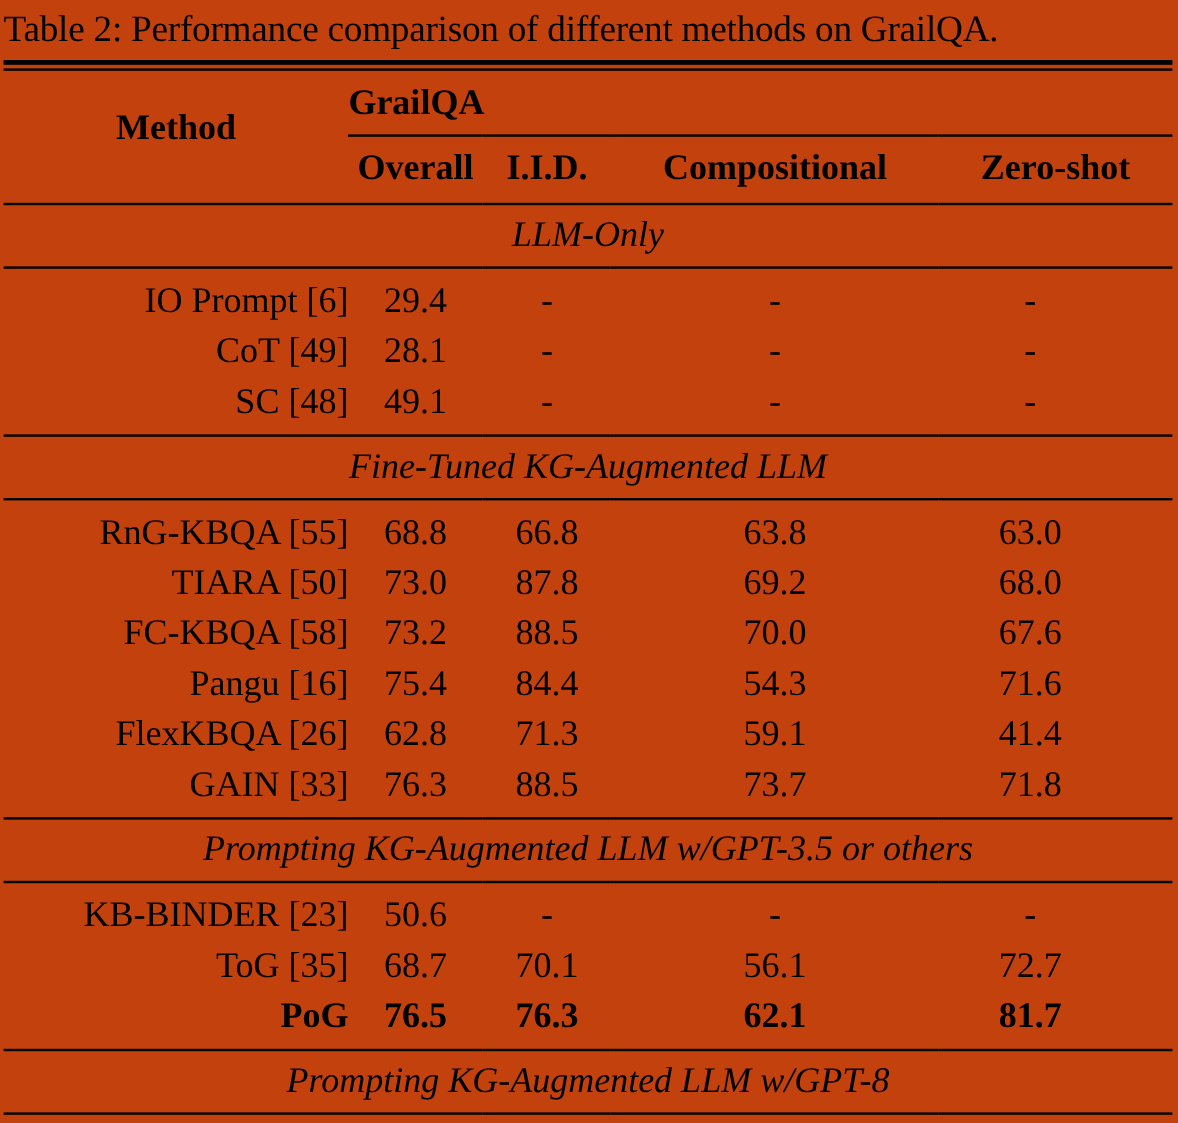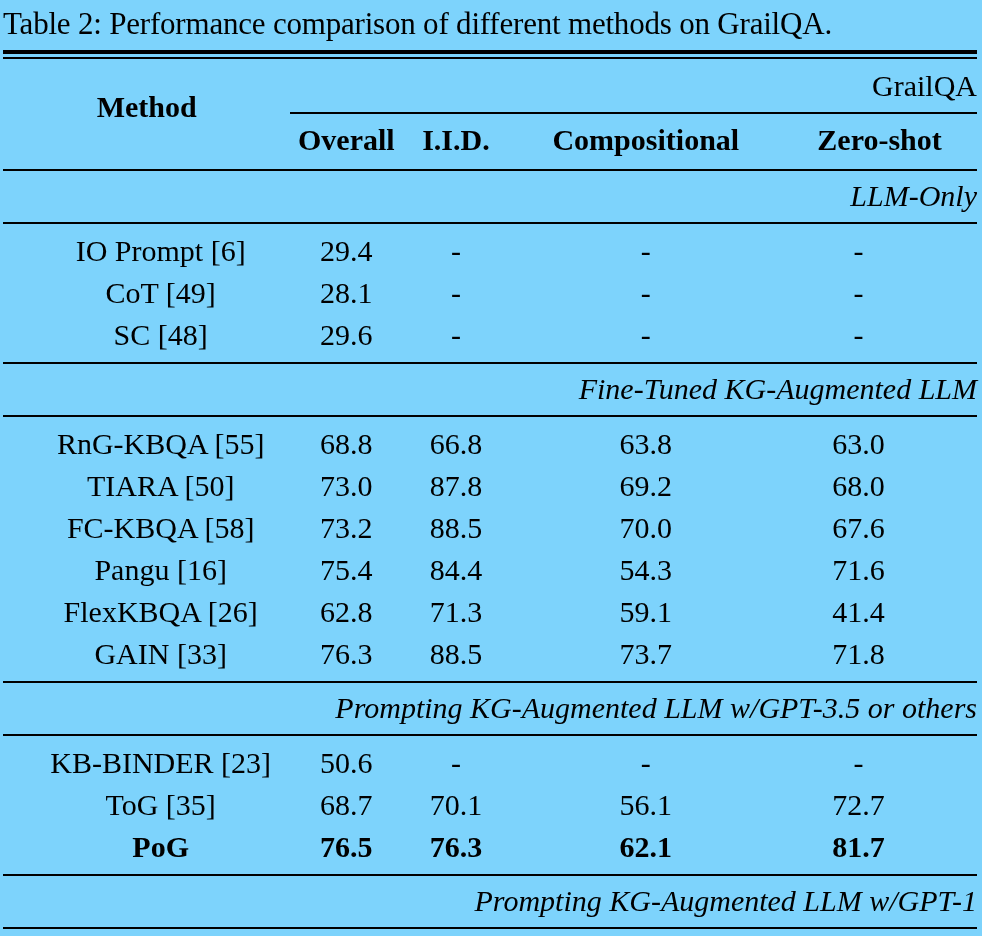--- a/index.html
+++ b/index.html
@@ -8,21 +8,21 @@
     background: #ffffff;
     color: #000000;
     font-family: "Liberation Serif", "DejaVu Serif", serif;
   }
   .page {
     width: 982px;
     height: 936px;
     box-sizing: border-box;
     padding: 4px 5px 0 3px;
     overflow: hidden;
-    background: #7dd3fc;
+    background: #c2410c;
   }
   .caption {
     font-size: 31px;
     line-height: 1.15;
     white-space: nowrap;
     margin: 2px 0 8px 0;
     letter-spacing: -0.2px;
   }
   .double-rule {
     height: 3px;
@@ -46,40 +46,40 @@
   th, td { font-weight: normal; }
 
   .method-head {
     text-align: center;
     font-weight: bold;
     vertical-align: middle;
     border-bottom: 2.5px solid #000;
     padding-bottom: 16px;
   }
   .group-head {
-    text-align: right;
-    font-weight: normal;
+    text-align: left;
+    font-weight: bold;
     padding: 8px 0 9px 0;
     border-bottom: 2px solid #000;
   }
   .col-head {
     text-align: center;
     font-weight: bold;
     padding: 9px 0 12px 0;
     border-bottom: 2.5px solid #000;
   }
   .section-title {
-    text-align: right;
+    text-align: center;
     font-style: italic;
     padding: 8px 0 9px 0;
     border-top: 2.5px solid #000;
     border-bottom: 2.5px solid #000;
   }
   td.method {
-    text-align: center;
+    text-align: right;
     padding: 4px 0 4px 28px;
     white-space: nowrap;
   }
   td.num {
     text-align: center;
     padding: 4px 0;
     margin-top: 12px;
   }
   td.num-last { padding-right: 42px; }
   tr.first-row td { padding-top: 10px; }
@@ -129,21 +129,21 @@
       </tr>
       <tr>
         <td class="method">CoT [49]</td>
         <td class="num">28.1</td>
         <td class="num">-</td>
         <td class="num">-</td>
         <td class="num num-last">-</td>
       </tr>
       <tr class="last-row">
         <td class="method">SC [48]</td>
-        <td class="num">29.6</td>
+        <td class="num">49.1</td>
         <td class="num">-</td>
         <td class="num">-</td>
         <td class="num num-last">-</td>
       </tr>
     </tbody>
 
     <tbody>
       <tr>
         <td class="section-title" colspan="5">Fine-Tuned KG-Augmented LLM</td>
       </tr>
@@ -213,21 +213,21 @@
         <td class="method">PoG</td>
         <td class="num">76.5</td>
         <td class="num">76.3</td>
         <td class="num">62.1</td>
         <td class="num num-last">81.7</td>
       </tr>
     </tbody>
 
     <tbody>
       <tr>
-        <td class="section-title" colspan="5">Prompting KG-Augmented LLM w/GPT-1</td>
+        <td class="section-title" colspan="5">Prompting KG-Augmented LLM w/GPT-8</td>
       </tr>
       <tr class="first-row">
         <td class="method">ToG [35]</td>
         <td class="num">81.4</td>
         <td class="num">79.4</td>
         <td class="num">67.3</td>
         <td class="num num-last">86.5</td>
       </tr>
 
     </tbody>

